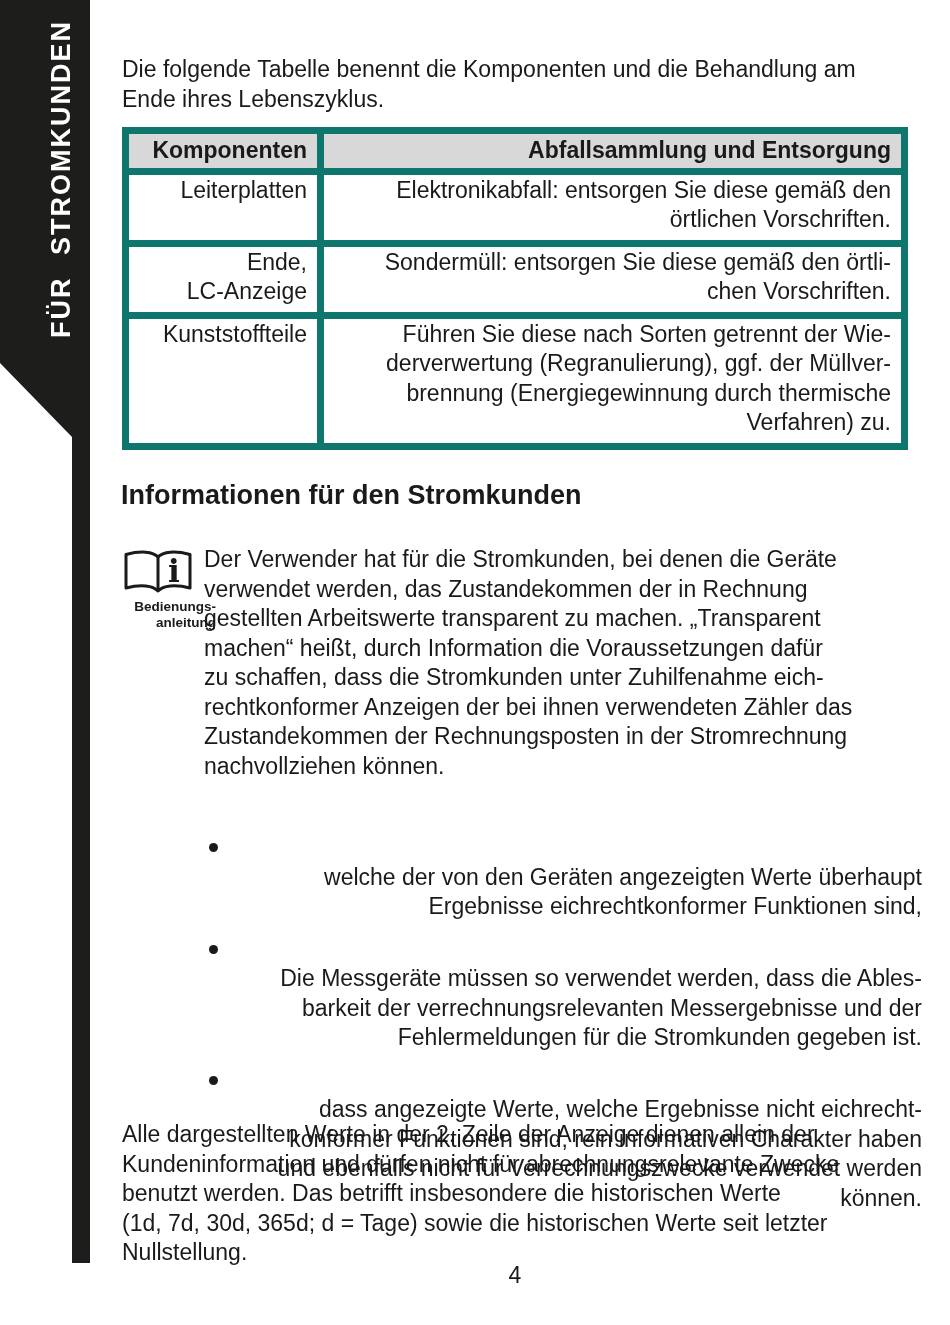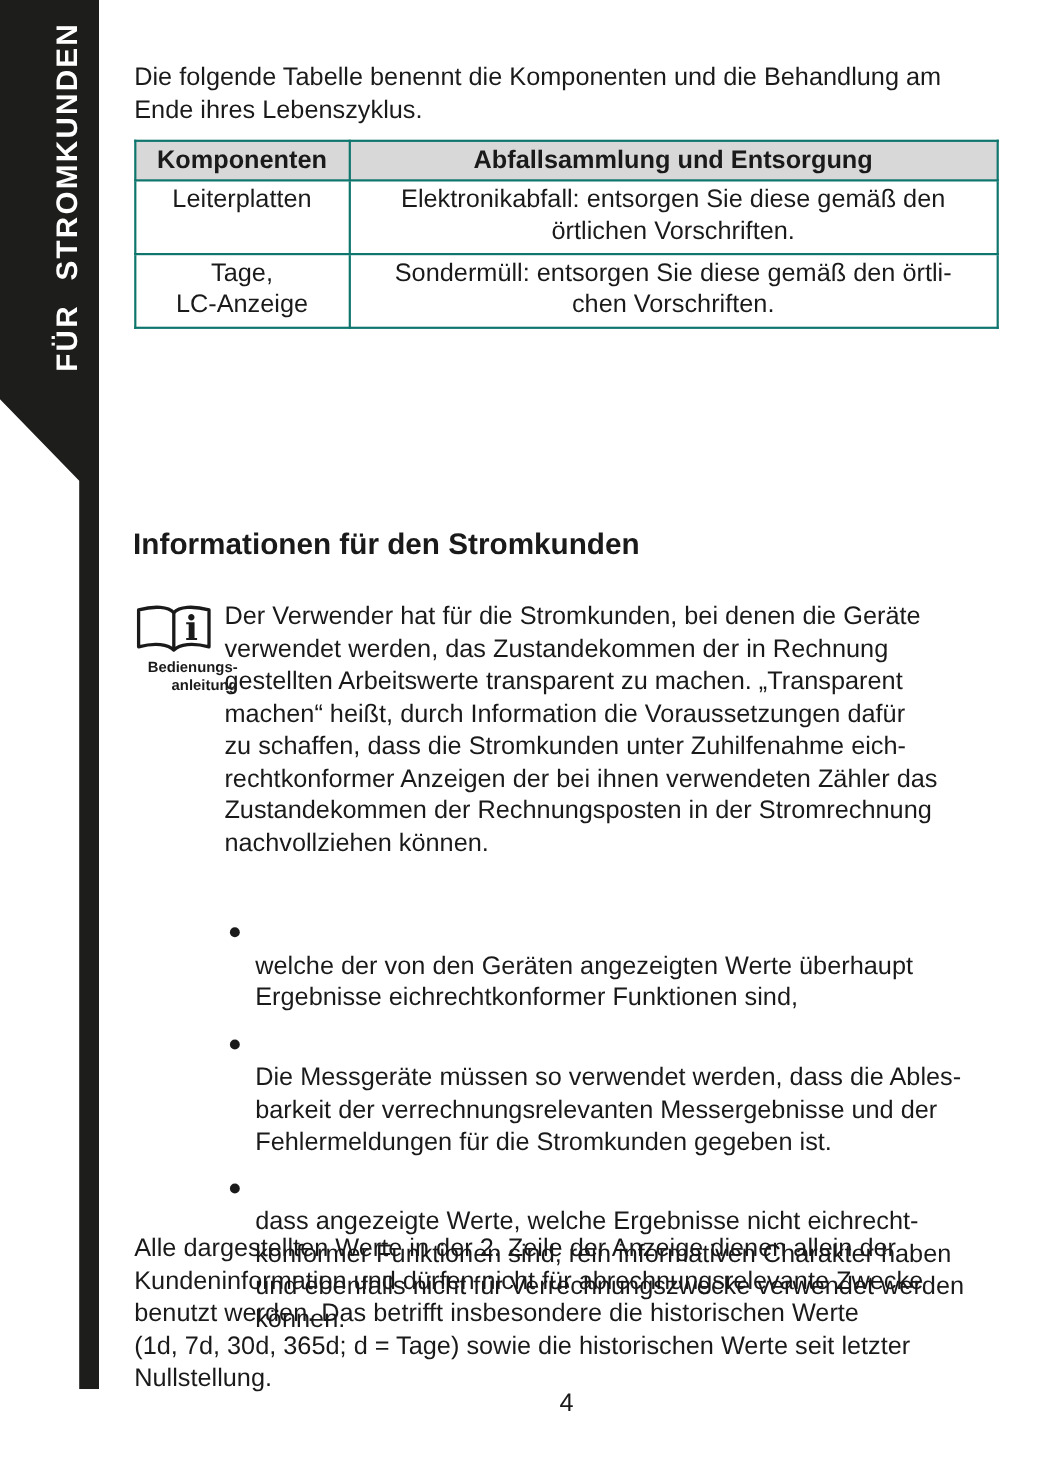--- a/index.html
+++ b/index.html
@@ -38,22 +38,22 @@
   }
 
   .disposal-table {
     position: absolute; left: 122px; top: 127px;
     width: 786px;
     border-collapse: collapse; table-layout: fixed;
     font-size: 23px; line-height: 29.5px;
   }
   .disposal-table col.c1 { width: 195px; }
   .disposal-table th, .disposal-table td {
-    border: 2px solid #0f766e;
-    text-align: center; vertical-align: top;
+    border: 7px solid #0f766e;
+    text-align: right; vertical-align: top;
     padding: 1px 10px 5px 9px;
     white-space: pre-line;
   }
   .disposal-table th {
     background: #d8d8d8;
     font-weight: bold;
     padding-top: 2px; padding-bottom: 2px;
   }
 
   .section-title {
@@ -82,20 +82,21 @@
   .bullet-list {
     position: absolute; left: 204px; top: 833px; width: 718px;
     margin: 0; padding: 0; list-style: none;
     font-size: 23px; line-height: 29.5px;
   }
   .bullet-list li {
     position: relative;
     padding-left: 28px;
     margin-bottom: 13px;
     white-space: pre-line;
+    text-align: right;
   }
   .bullet-dot {
     position: absolute; left: 5px; top: 10px;
     width: 9px; height: 9px; border-radius: 50%;
     background: #1a1a1a;
   }
 
   .closing {
     position: absolute; left: 122px; top: 1120px; width: 800px;
     font-size: 23px; line-height: 29.5px; white-space: pre-line;
@@ -128,24 +129,31 @@
         <th>Abfallsammlung und Entsorgung</th>
       </tr>
     </thead>
     <tbody>
       <tr>
         <td>Leiterplatten</td>
         <td>Elektronikabfall: entsorgen Sie diese gemäß den
 örtlichen Vorschriften.</td>
       </tr>
       <tr>
-        <td>Tage,
+        <td>Ende,
 LC-Anzeige</td>
         <td>Sondermüll: entsorgen Sie diese gemäß den örtli-
 chen Vorschriften.</td>
+      </tr>
+      <tr>
+        <td>Kunststoffteile</td>
+        <td>Führen Sie diese nach Sorten getrennt der Wie-
+derverwertung (Regranulierung), ggf. der Müllver-
+brennung (Energiegewinnung durch thermische
+Verfahren) zu.</td>
       </tr>
     </tbody>
   </table>
 
   <div class="section-title">Informationen für den Stromkunden</div>
 
   <div class="manual-icon">
     <svg width="74" height="50" viewBox="0 0 74 50" aria-hidden="true">
       <path d="M37 9 C32 3.5, 20 2.5, 5 6.5 L5 40 C20 36, 32 37.5, 37 43 C42 37.5, 54 36, 69 40 L69 6.5 C54 2.5, 42 3.5, 37 9 Z" fill="none" stroke="#1a1a1a" stroke-width="3" stroke-linejoin="round"></path>
       <line x1="37" y1="9" x2="37" y2="43" stroke="#1a1a1a" stroke-width="3"></line>

